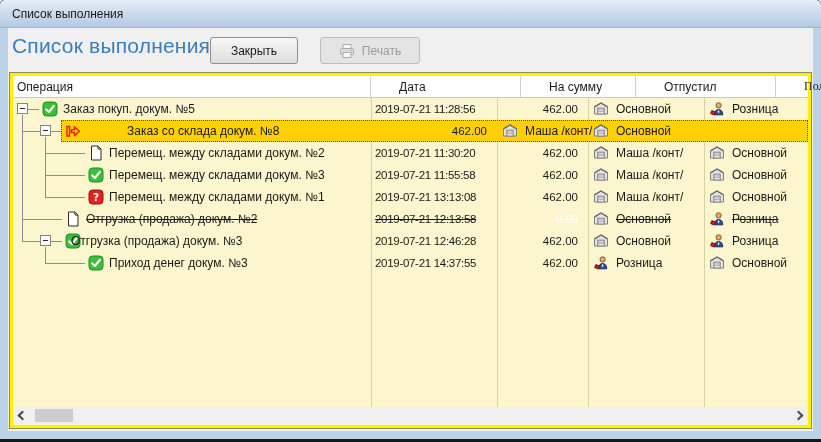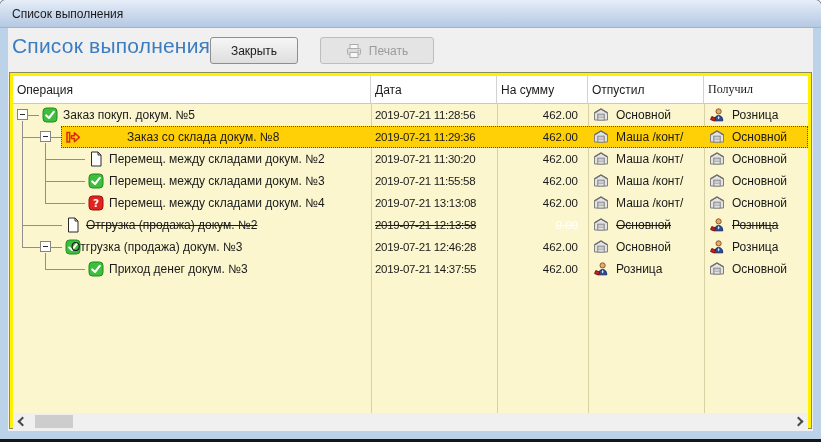--- a/index.html
+++ b/index.html
@@ -27,30 +27,30 @@
     font-size:21px;font-weight:normal;color:#3c7dc0;letter-spacing:.2px;
   }
   .btn{
     position:absolute;top:9px;height:27px;box-sizing:border-box;
     font-family:inherit;font-size:12px;color:#1a1a1a;
     background:linear-gradient(to bottom,#f6f6f6,#dedede);
     border:1px solid #8e8e8e;border-radius:3px;cursor:pointer;
     display:flex;align-items:center;justify-content:center;gap:7px;
   }
   .btn-close{left:202px;width:88px;}
-  .btn-print{left:312px;width:114px;background:#e4e4e4;border:1px solid #bdbdbd;color:#9b9b9b;}
+  .btn-print{left:312px;width:100px;background:#e4e4e4;border:1px solid #bdbdbd;color:#9b9b9b;}
   .btn-print svg{opacity:.75;}
   
   .table{
     position:absolute;left:2px;top:45px;width:801px;height:355px;box-sizing:border-box;
     border:3px solid #fff100;outline:1px solid #8c8c5a;background:#fbf6ce;
   }
   .thead{
     display:grid;grid-template-columns:358px 126px 91px 116px 1fr;
-    height:28px;background:#ffffff;border-bottom:1px solid #c9c9c9;box-sizing:border-box;
+    height:22px;background:#ffffff;border-bottom:1px solid #c9c9c9;box-sizing:border-box;gap:24px;
   }
   .th{
     font-size:12px;color:#1a1a1a;display:flex;align-items:center;
     padding-left:4px;border-right:1px solid #d2d2d2;box-sizing:border-box;white-space:nowrap;
   }
   .th:last-child{border-right:none;font-family:Liberation Serif, serif;}
   .tbody{position:relative;height:309px;background:#fbf6ce;overflow:hidden;}
   .divider{position:absolute;top:0;bottom:0;width:1px;background:rgba(125,115,55,.28);z-index:0;}
   .tl{position:absolute;background:#8f8f8f;z-index:1;}
   .row{position:relative;display:grid;grid-template-columns:358px 126px 91px 116px 1fr;height:22px;z-index:2;}
@@ -157,21 +157,20 @@
               </div>
   <div class="expander" style="left: 4px;"></div>
               <span class="tree-icon" style="left: 29px;"><svg width="16" height="16" viewBox="0 0 16 16">
                   <rect x="1" y="1" width="14" height="14" rx="3.5" fill="#3dbe3d" stroke="#1e8c1e"></rect>
                   <path d="M4.2 8.4 L7 11 L11.8 4.8" fill="none" stroke="#ffffff" stroke-width="2.1" stroke-linecap="round" stroke-linejoin="round"></path>
                 </svg></span>
               <span class="lbl" style="left: 50px;">Заказ покуп. докум. №5</span>
             </div>
             <div class="row selected">
     <div class="cell c-op"></div>
-    <div class="cell c-date">2019-07-21 11:29:36</div>
     <div class="cell c-sum">462.00</div>
     <div class="cell c-party c-from">
                 <span class="icon16"><svg width="16" height="16" viewBox="0 0 16 16">
                     <path d="M1.5 5.8 L8 2 L14.5 5.8 V13 H1.5 Z" fill="#e4e4e4" stroke="#7f7f7f"></path>
                     <path d="M1.5 5.8 L8 2 L14.5 5.8" fill="none" stroke="#6d6d6d" stroke-width="1.4"></path>
                     <rect x="4.8" y="7.2" width="6.4" height="5.8" fill="#ffffff" stroke="#7f7f7f"></rect>
                     <path d="M4.8 9 h6.4 M4.8 10.8 h6.4" stroke="#9a9a9a"></path>
                   </svg></span>
                 <span>Маша /конт/</span>
               </div>
@@ -267,21 +266,21 @@
                     <path d="M1.5 5.8 L8 2 L14.5 5.8" fill="none" stroke="#6d6d6d" stroke-width="1.4"></path>
                     <rect x="4.8" y="7.2" width="6.4" height="5.8" fill="#ffffff" stroke="#7f7f7f"></rect>
                     <path d="M4.8 9 h6.4 M4.8 10.8 h6.4" stroke="#9a9a9a"></path>
                   </svg></span>
                 <span>Основной</span>
               </div>
   <span class="tree-icon" style="left: 75px;"><svg width="16" height="16" viewBox="0 0 16 16">
                   <rect x="1" y="1" width="14" height="14" rx="3.5" fill="#e0251e" stroke="#9c0f0a"></rect>
                   <text x="8" y="12" font-size="10.5" font-weight="bold" fill="#ffffff" text-anchor="middle" font-family="DejaVu Sans, sans-serif">?</text>
                 </svg></span>
-              <span class="lbl" style="left: 96px;">Перемещ. между складами докум. №4</span>
+              <span class="lbl" style="left: 96px;">Перемещ. между складами докум. №1</span>
             </div>
             <div class="row struck">
     <div class="cell c-op"></div>
     <div class="cell c-date">2019-07-21 12:13:58</div>
     <div class="cell c-sum">0.00</div>
     <div class="cell c-party c-from">
                 <span class="icon16"><svg width="16" height="16" viewBox="0 0 16 16">
                     <path d="M1.5 5.8 L8 2 L14.5 5.8 V13 H1.5 Z" fill="#e4e4e4" stroke="#7f7f7f"></path>
                     <path d="M1.5 5.8 L8 2 L14.5 5.8" fill="none" stroke="#6d6d6d" stroke-width="1.4"></path>
                     <rect x="4.8" y="7.2" width="6.4" height="5.8" fill="#ffffff" stroke="#7f7f7f"></rect>

